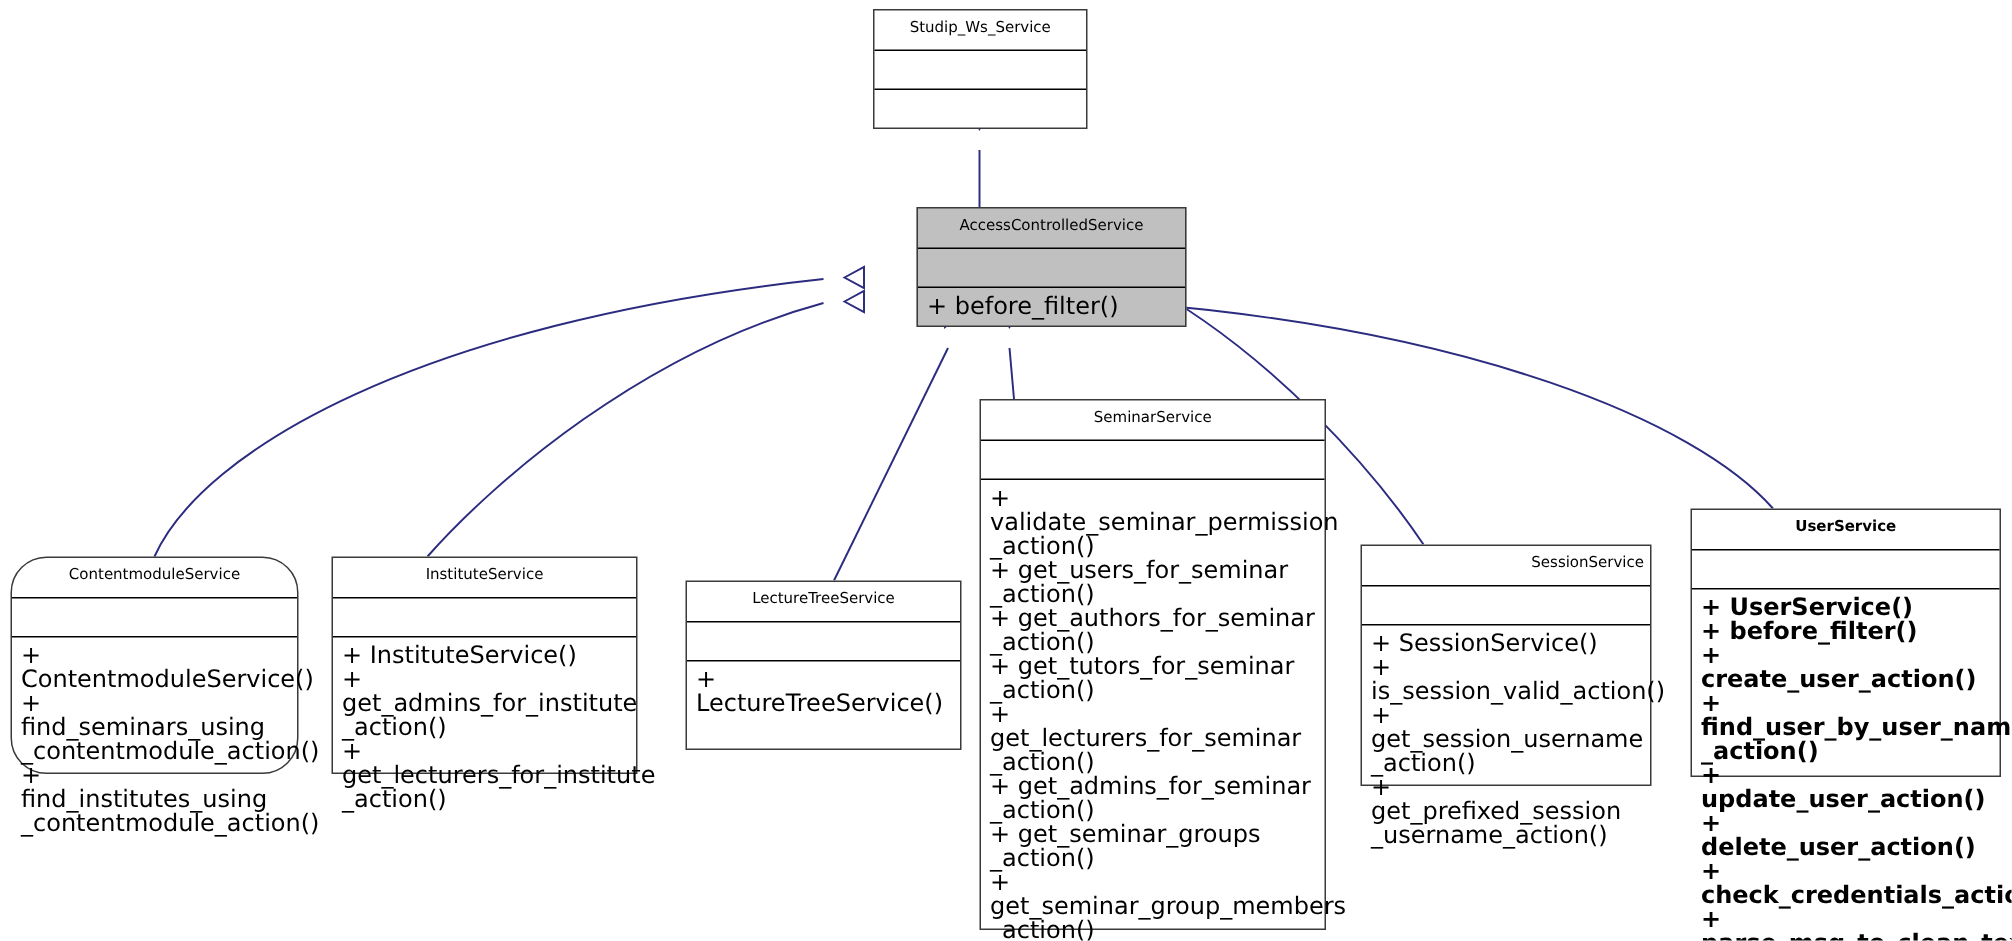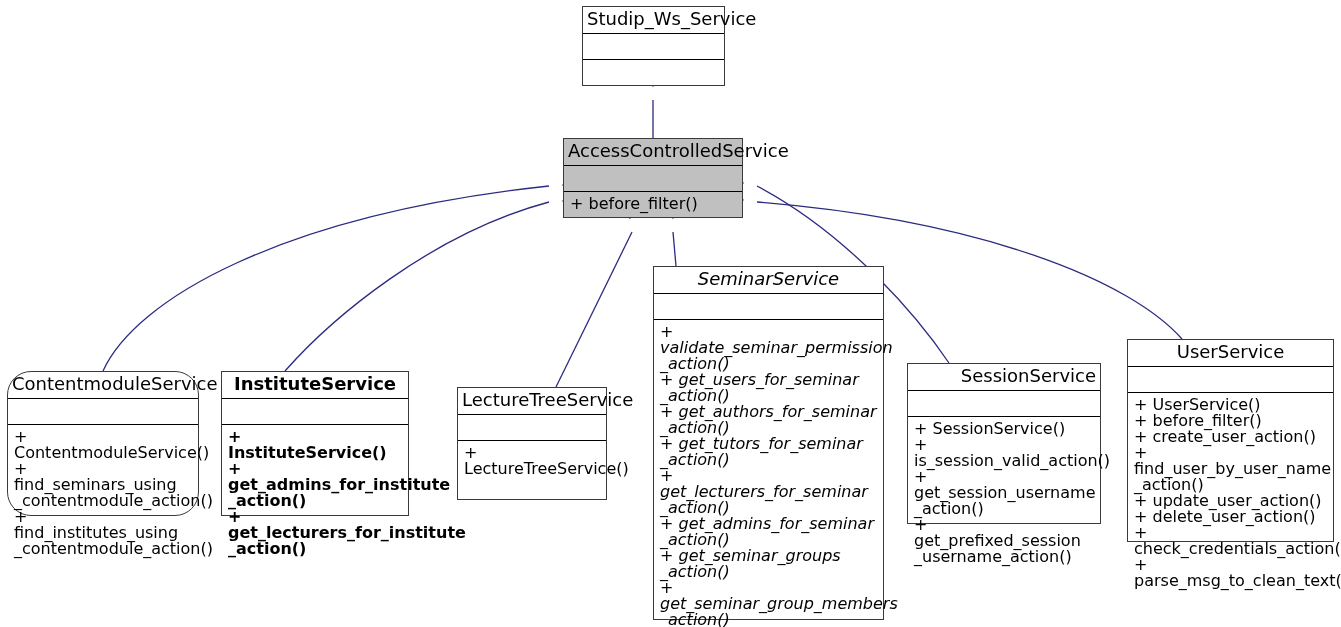--- a/index.html
+++ b/index.html
@@ -29,25 +29,26 @@
   }
   .uml-class {
     position: absolute;
     box-sizing: border-box;
     border: 1px solid #3a3a3a;
     background: #ffffff;
     color: #000000;
   }
   .uml-class.highlight {
     background: #c0c0c0;
+    margin-left: 48px;
   }
   .uml-name {
     box-sizing: border-box;
     text-align: center;
-    font-size: 18px;
+    font-size: 10px;
     line-height: 15px;
     padding: 4px 4px 2px 4px;
     border-bottom: 1px solid #000000;
     white-space: nowrap;
   }
   .uml-attrs {
     box-sizing: border-box;
     border-bottom: 1px solid #000000;
     min-height: 14px;
     padding: 6px 4px 6px 6px;
@@ -115,39 +116,39 @@
       <div class="uml-name" style="height: 27px; border-bottom-color: rgb(0, 0, 0);">ContentmoduleService</div>
       <div class="uml-attrs" style="height: 26px; border-bottom-color: rgb(0, 0, 0);"></div>
       <div class="uml-ops">
         <div class="op">+ ContentmoduleService()</div>
         <div class="op">+ find_seminars_using
 _contentmodule_action()</div>
         <div class="op">+ find_institutes_using
 _contentmodule_action()</div>
       </div>
     </div>
-    <div class="uml-class" style="left: 221px; top: 371px; width: 188px; height: 145px; border-color: rgb(58, 58, 58); font-weight: bold;">
+    <div class="uml-class" style="left: 221px; top: 371px; width: 204px; height: 145px; border-color: rgb(58, 58, 58);">
       <div class="uml-name" style="height: 27px; border-bottom-color: rgb(0, 0, 0);">InstituteService</div>
       <div class="uml-attrs" style="height: 26px; border-bottom-color: rgb(0, 0, 0);"></div>
       <div class="uml-ops">
         <div class="op">+ InstituteService()</div>
         <div class="op">+ get_admins_for_institute
 _action()</div>
         <div class="op">+ get_lecturers_for_institute
 _action()</div>
       </div>
     </div>
-    <div class="uml-class" style="left: 457px; top: 387px; width: 150px; height: 113px; border-color: rgb(58, 58, 58);">
+    <div class="uml-class" style="left: 457px; top: 387px; width: 184px; height: 113px; border-color: rgb(58, 58, 58);">
       <div class="uml-name" style="height: 27px; border-bottom-color: rgb(0, 0, 0);">LectureTreeService</div>
       <div class="uml-attrs" style="height: 26px; border-bottom-color: rgb(0, 0, 0);"></div>
       <div class="uml-ops">
         <div class="op">+ LectureTreeService()</div>
       </div>
     </div>
-    <div class="uml-class" style="left: 653px; top: 266px; width: 231px; height: 354px; border-color: rgb(58, 58, 58); font-style: italic;">
+    <div class="uml-class" style="left: 653px; top: 266px; width: 231px; height: 354px; border-color: rgb(58, 58, 58);">
       <div class="uml-name" style="height: 27px; border-bottom-color: rgb(0, 0, 0);">SeminarService</div>
       <div class="uml-attrs" style="height: 26px; border-bottom-color: rgb(0, 0, 0);"></div>
       <div class="uml-ops">
         <div class="op">+ validate_seminar_permission
 _action()</div>
         <div class="op">+ get_users_for_seminar
 _action()</div>
         <div class="op">+ get_authors_for_seminar
 _action()</div>
         <div class="op">+ get_tutors_for_seminar
@@ -167,21 +168,21 @@
       <div class="uml-attrs" style="height: 26px; border-bottom-color: rgb(0, 0, 0);"></div>
       <div class="uml-ops">
         <div class="op">+ SessionService()</div>
         <div class="op">+ is_session_valid_action()</div>
         <div class="op">+ get_session_username
 _action()</div>
         <div class="op">+ get_prefixed_session
 _username_action()</div>
       </div>
     </div>
-    <div class="uml-class" style="left: 1127px; top: 339px; width: 207px; height: 203px; border-color: rgb(58, 58, 58);">
+    <div class="uml-class" style="left: 1127px; top: 339px; width: 207px; height: 179px; border-color: rgb(58, 58, 58); font-weight: bold;">
       <div class="uml-name" style="height: 27px; border-bottom-color: rgb(0, 0, 0);">UserService</div>
       <div class="uml-attrs" style="height: 26px; border-bottom-color: rgb(0, 0, 0);"></div>
       <div class="uml-ops">
         <div class="op">+ UserService()</div>
         <div class="op">+ before_filter()</div>
         <div class="op">+ create_user_action()</div>
         <div class="op">+ find_user_by_user_name
 _action()</div>
         <div class="op">+ update_user_action()</div>
         <div class="op">+ delete_user_action()</div>

